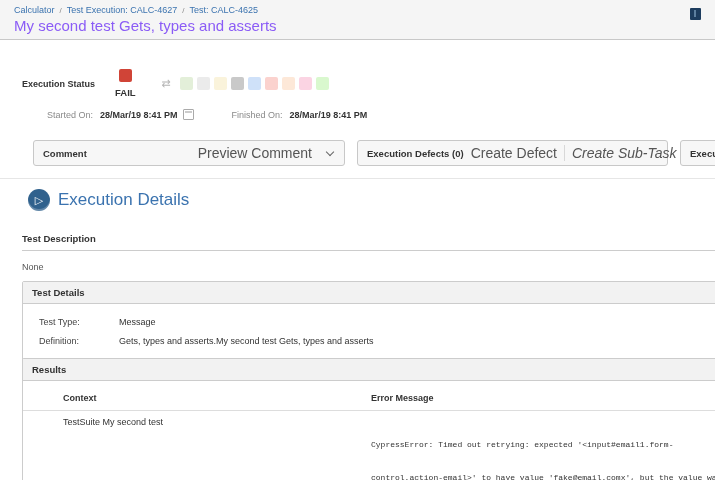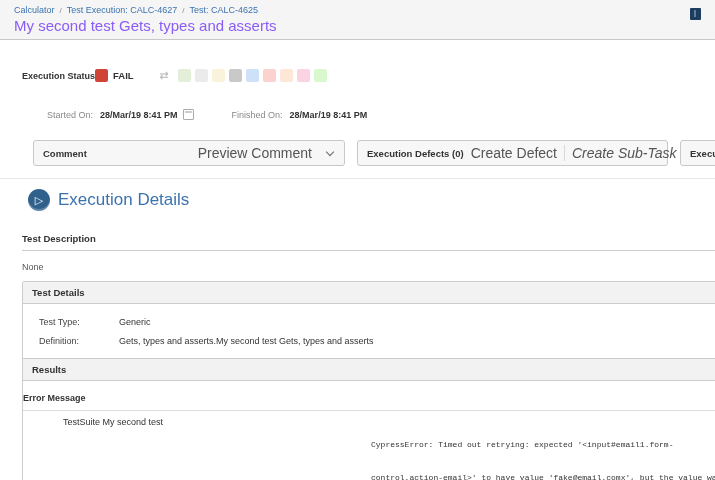--- a/index.html
+++ b/index.html
@@ -13,21 +13,21 @@
   .breadcrumb{position:absolute;top:5px;left:14px;font-size:9px;white-space:nowrap;}
   .crumb{color:#3b73af;text-decoration:none;cursor:pointer;}
   .crumb-sep{color:#888;margin:0 5px;font-size:8px;}
   .page-title{position:absolute;top:17px;left:14px;font-size:15px;color:#8b5cf6;}
   .pin{position:absolute;top:8px;right:14px;width:11px;height:12px;background:#1d3c5e;
     border-radius:1px;cursor:pointer;}
   .pin::after{content:"";position:absolute;left:4px;top:2px;width:2px;height:7px;background:#5d7f9f;}
   
   .status-row{position:absolute;top:69px;left:22px;display:flex;align-items:center;}
   .status-label{font-size:9px;font-weight:bold;color:#333;}
-  .fail-badge{display:flex;align-items:center;gap:5px;cursor:pointer;}
+  .fail-badge{margin-left:20px;display:flex;align-items:center;gap:5px;cursor:pointer;flex-direction:column;}
   .fail-swatch{width:13px;height:13px;border-radius:2px;}
   .fail-text{font-size:9.5px;font-weight:bold;color:#333;}
   .swap-icon{margin-left:26px;color:#b5b5b5;font-size:11px;line-height:13px;cursor:pointer;}
   .swatches{display:flex;gap:4px;margin-left:9px;}
   .swatch{width:13px;height:13px;border-radius:2px;cursor:pointer;}
   
   .times-row{position:absolute;top:109px;left:47px;display:flex;align-items:center;font-size:9px;}
   .time-label{color:#8a8a8a;}
   .time-value{font-weight:bold;color:#333;margin-left:7px;}
   .cal-icon{display:inline-block;width:9px;height:9px;border:1px solid #aaa;border-radius:1px;
@@ -148,32 +148,33 @@
 <div class="test-desc">
   <div class="section-title">Test Description</div>
   <div class="desc-value">None</div>
 </div>
 
 <div class="box-panel test-details">
   <div class="box-header">Test Details</div>
   <div class="td-body">
     <div class="td-row">
       <span class="td-label">Test Type:</span>
-      <span class="td-value">Generic</span>
+      <span class="td-value">Message</span>
     </div>
     <div class="td-row">
       <span class="td-label">Definition:</span>
       <span class="td-value">Gets, types and asserts.My second test Gets, types and asserts</span>
     </div>
   </div>
 </div>
 
 <div class="box-panel results">
   <div class="box-header">Results</div>
   <div class="res-cols">
+    <span class="col-context">Context</span>
     <span class="col-error">Error Message</span>
   </div>
   <div class="res-row">
     <span class="row-context">TestSuite My second test</span>
     <span class="row-error">
       <div>CypressError: Timed out retrying: expected '&lt;input#email1.form-</div>
       <div>control.action-email&gt;' to have value 'fake@email.comx', but the value was</div>
       
       
       

